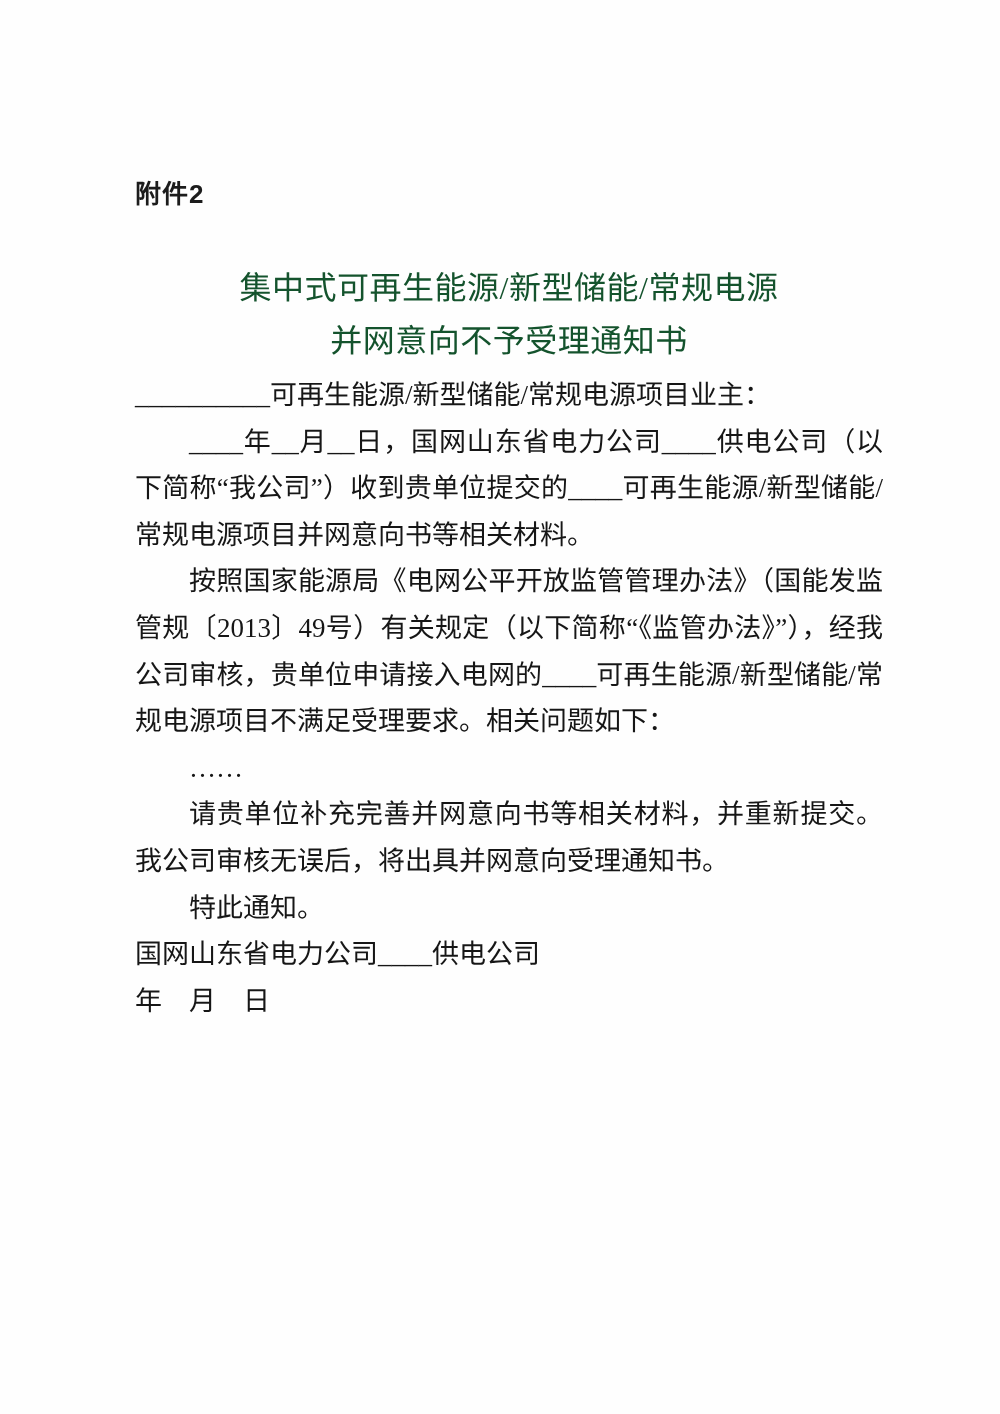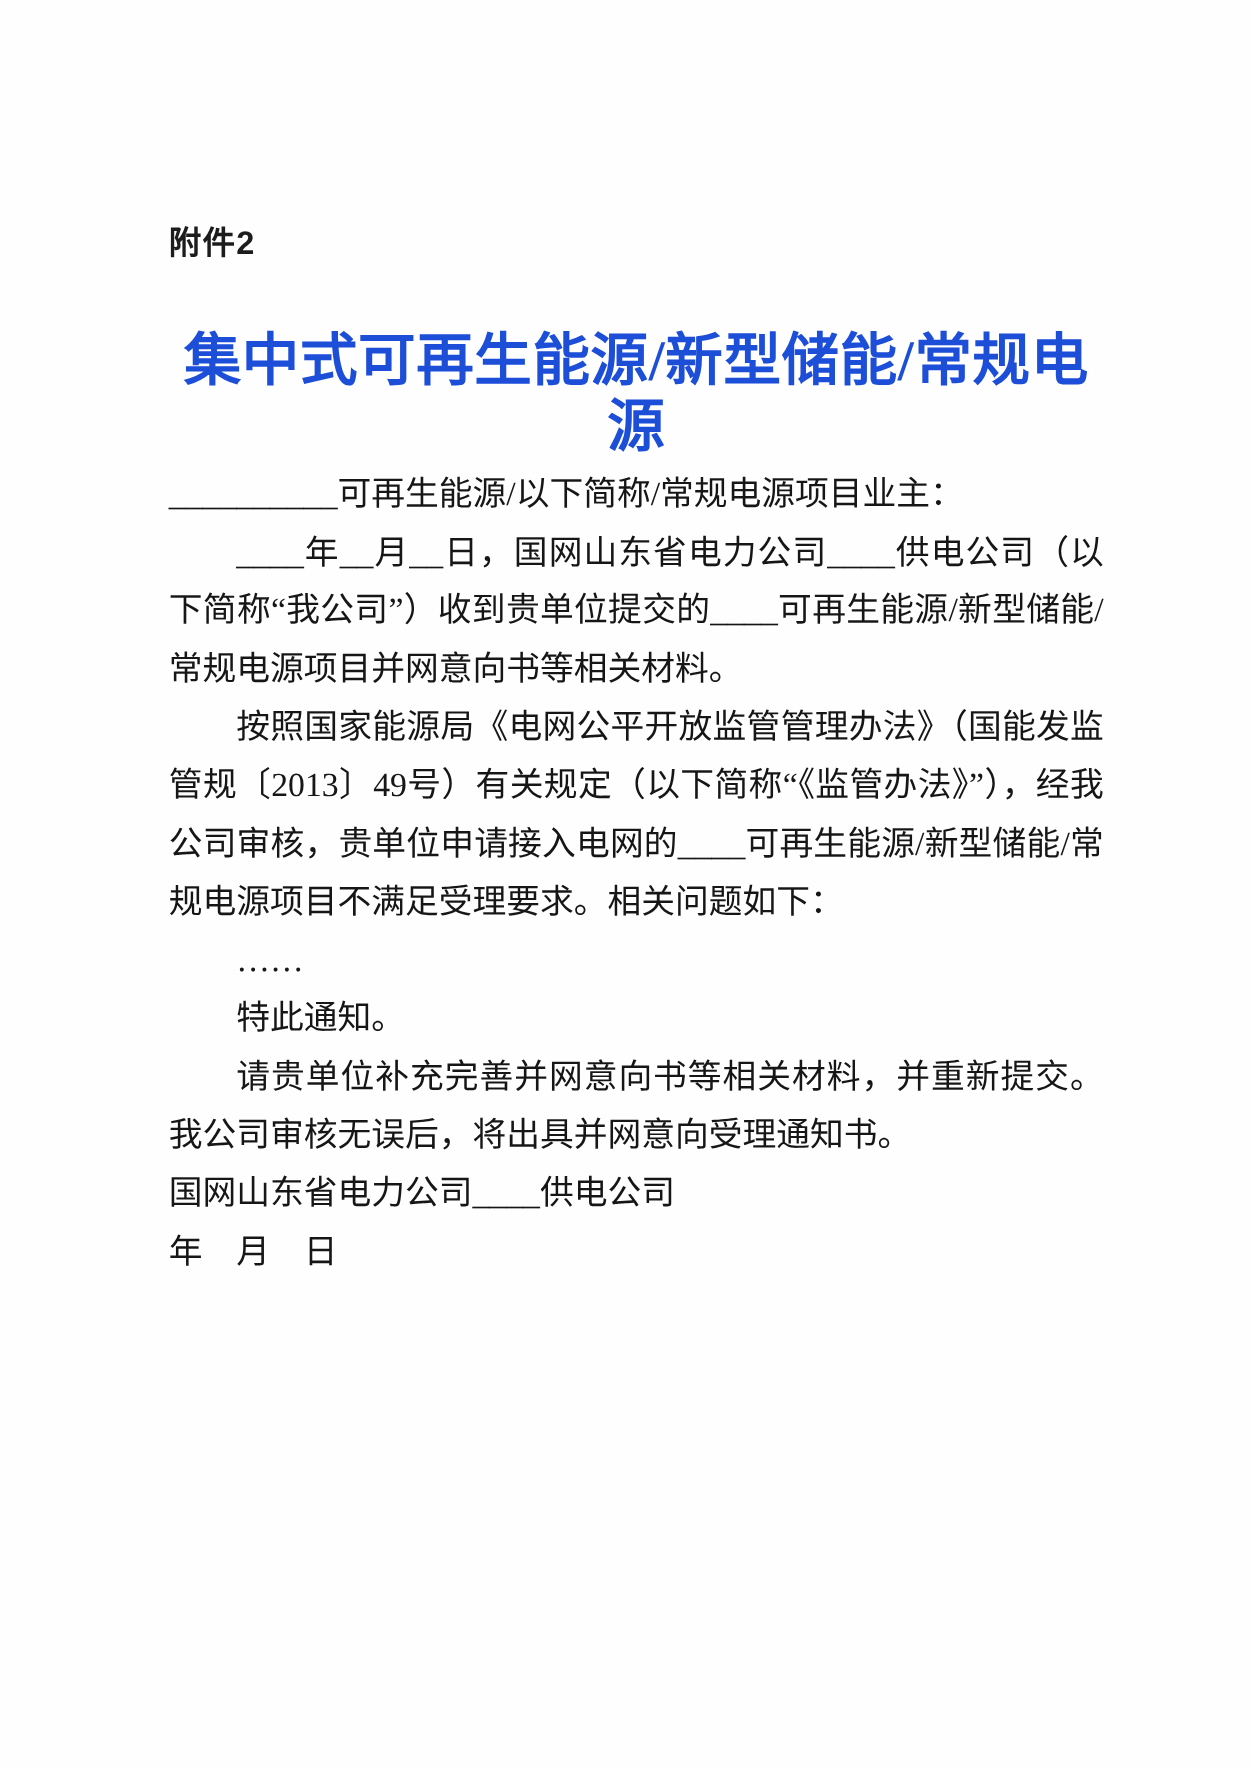--- a/index.html
+++ b/index.html
@@ -28,24 +28,24 @@
     font-family: "Liberation Sans", "DejaVu Sans", sans-serif;
     font-weight: 700;
     font-size: 26px;
     line-height: 28px;
     color: #1c1c1c;
     letter-spacing: 1px;
   }
   .doc-title {
     margin: 54px 0 0 0;
     text-align: center;
-    font-size: 46px;
+    font-size: 32px;
     line-height: 53px;
-    font-weight: 700;
-    color: #1d4ed8;
+    font-weight: 400;
+    color: #14532d;
     letter-spacing: 0.5px;
   }
   .body-text {
     margin-top: 4px;
     font-size: 27px;
     line-height: 46.6px;
     color: #161616;
   }
   .body-text p {
     margin: 0;
@@ -71,37 +71,38 @@
 </head>
 <body>
 
 <div class="page">
   <div class="content">
 
     <div class="attachment-label">附件2</div>
 
     <h1 class="doc-title">
       <span>集中式可再生能源/新型储能/常规电源</span><br>
+      <span>并网意向不予受理通知书</span>
     </h1>
 
     <div class="body-text">
 
-      <p class="salutation">__________可再生能源/以下简称/常规电源项目业主：</p>
+      <p class="salutation">__________可再生能源/新型储能/常规电源项目业主：</p>
 
       <p class="indent">____年__月__日，国网山东省电力公司____供电公司（以下简称“我公司”）收到贵单位提交的____可再生能源/新型储能/常规电源项目并网意向书等相关材料。</p>
 
       <p class="indent">按照国家能源局《电网公平开放监管管理办法》（国能发监管规〔2013〕49号）有关规定（以下简称“《监管办法》”），经我公司审核，贵单位申请接入电网的____可再生能源/新型储能/常规电源项目不满足受理要求。相关问题如下：</p>
 
 
 
       <p class="indent">……</p>
 
+      <p class="indent">请贵单位补充完善并网意向书等相关材料，并重新提交。我公司审核无误后，将出具并网意向受理通知书。</p>
+
       <p class="indent">特此通知。</p>
-
-      <p class="indent">请贵单位补充完善并网意向书等相关材料，并重新提交。我公司审核无误后，将出具并网意向受理通知书。</p>
 
       <p class="sig-company">国网山东省电力公司____供电公司</p>
 
       <p class="sig-date">年　月　日</p>
 
     </div>
   </div>
 </div>
 
 </body></html>

